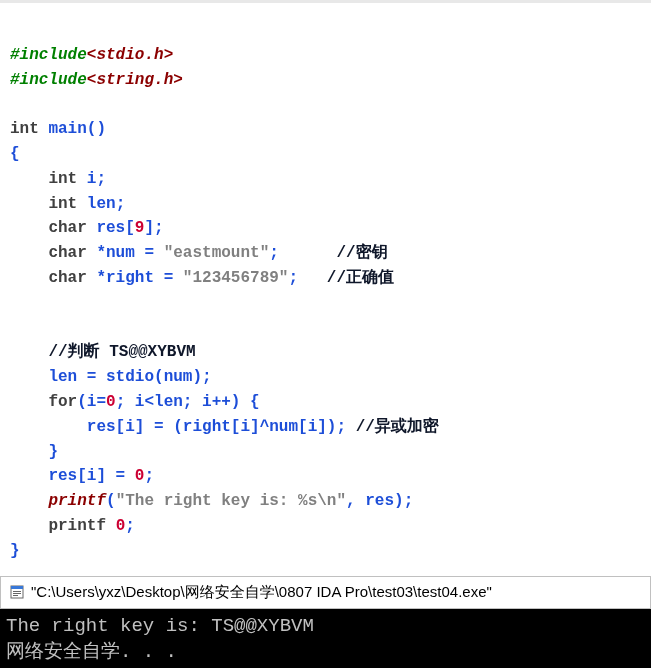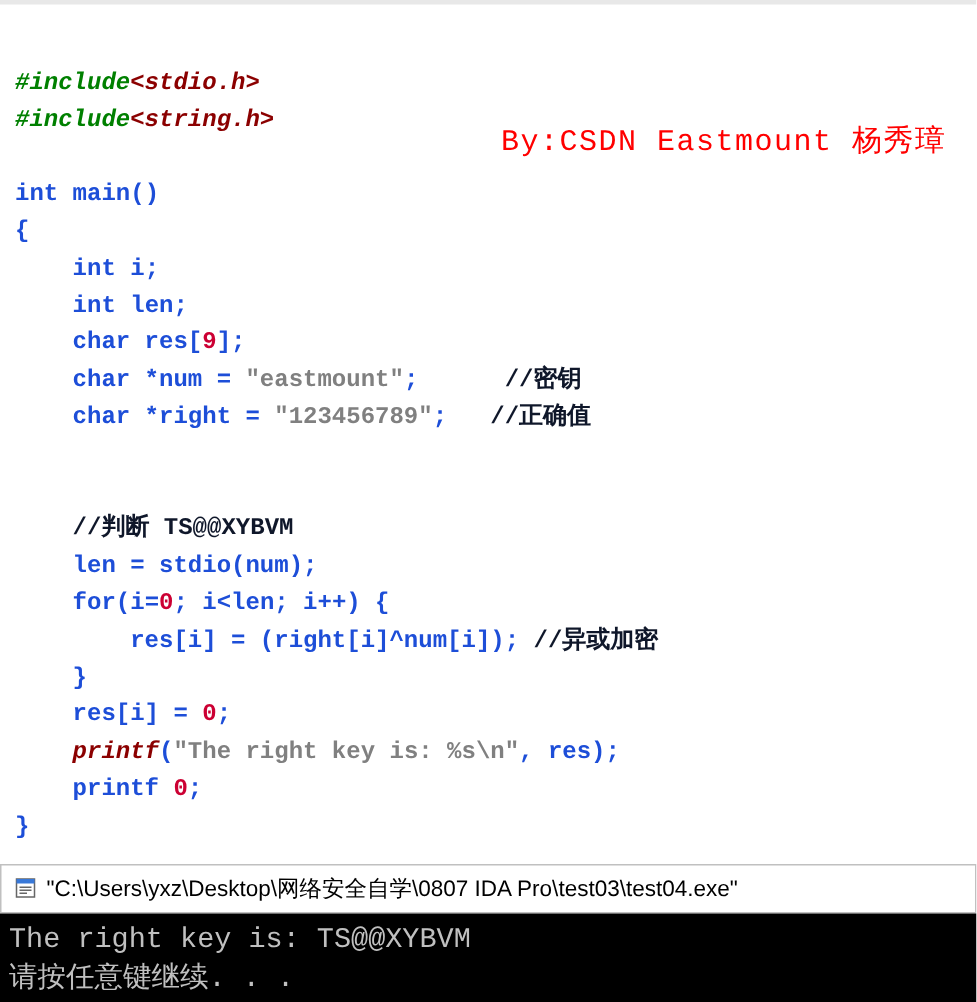--- a/index.html
+++ b/index.html
@@ -22,21 +22,21 @@
       position: absolute;
       top: 77px;
       right: 20px;
       color: #ff0000;
       font-family: "SimSun", "Courier New", monospace;
       font-size: 20px;
       font-weight: normal;
       letter-spacing: 1px;
     }
     .kw-green { color: #008000; font-style: italic; }
-    .kw-blue  { color: #1d4ed8; }
+    .kw-blue  { color: #404040; }
     .kw-brown { color: #8b0000; font-style: italic; }
     .kw-black { color: #1d4ed8; }
     .str-grey { color: #808080; }
     .num-red  { color: #cc0033; font-weight: bold; }
     .comment  { color: #0f172a; font-weight: bold; }
     .titlebar {
       background: #fff;
       border: 1px solid #c0c0c0;
       padding: 6px 8px;
       display: flex;
@@ -58,21 +58,21 @@
       font-size: 19px;
       padding: 4px 6px 10px 6px;
       line-height: 1.4;
       white-space: pre;
     }
   </style>
 </head>
 <body>
 
 <div class="code-area">
-<span class="watermark">By:CSDN Eastmount 杨秀璋</span><span class="kw-green">#include</span><span class="kw-brown">&lt;stdio.h&gt;</span>
+<span class="kw-green">#include</span><span class="kw-brown">&lt;stdio.h&gt;</span>
 <span class="kw-green">#include</span><span class="kw-brown">&lt;string.h&gt;</span>
 
 <span class="kw-blue">int</span><span class="kw-black"> main()</span>
 <span class="kw-black">{</span>
 <span>    </span><span class="kw-blue">int</span><span class="kw-black"> i;</span>
 <span>    </span><span class="kw-blue">int</span><span class="kw-black"> len;</span>
 <span>    </span><span class="kw-blue">char</span><span class="kw-black"> res[</span><span class="num-red">9</span><span class="kw-black">];</span>
 <span>    </span><span class="kw-blue">char</span><span class="kw-black"> *num = </span><span class="str-grey">"eastmount"</span><span class="kw-black">;      </span><span class="comment">//密钥</span>
 <span>    </span><span class="kw-blue">char</span><span class="kw-black"> *right = </span><span class="str-grey">"123456789"</span><span class="kw-black">;   </span><span class="comment">//正确值</span>
 
@@ -95,13 +95,13 @@
         <rect x="2" y="2" width="12" height="3" fill="#3878d8"></rect>
         <rect x="4" y="7" width="8" height="1" fill="#666"></rect>
         <rect x="4" y="9" width="8" height="1" fill="#666"></rect>
         <rect x="4" y="11" width="5" height="1" fill="#666"></rect>
       </svg>
   </span>
   <span>"C:\Users\yxz\Desktop\网络安全自学\0807 IDA Pro\test03\test04.exe"</span>
 </div>
 
 <div class="console"><span>The right key is: TS@@XYBVM</span>
-<span>请按任意键继续. . .</span></div>
+<span>网络安全自学. . .</span></div>
 
 </body></html>

